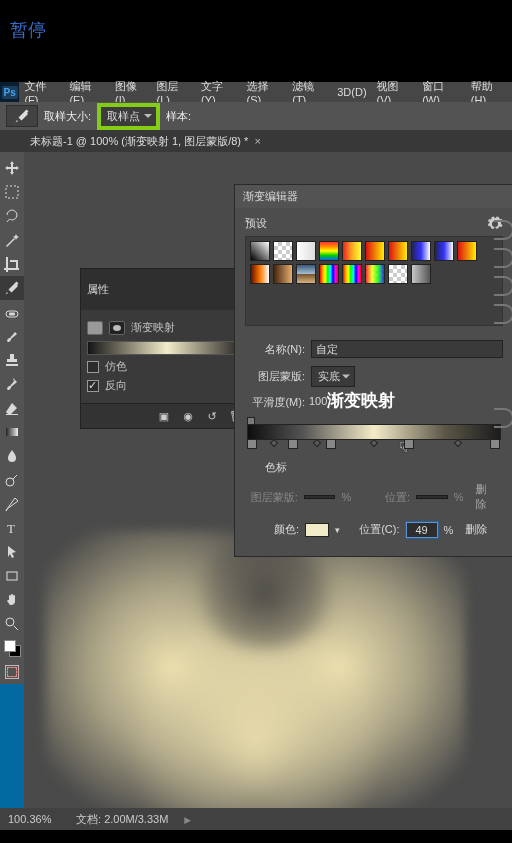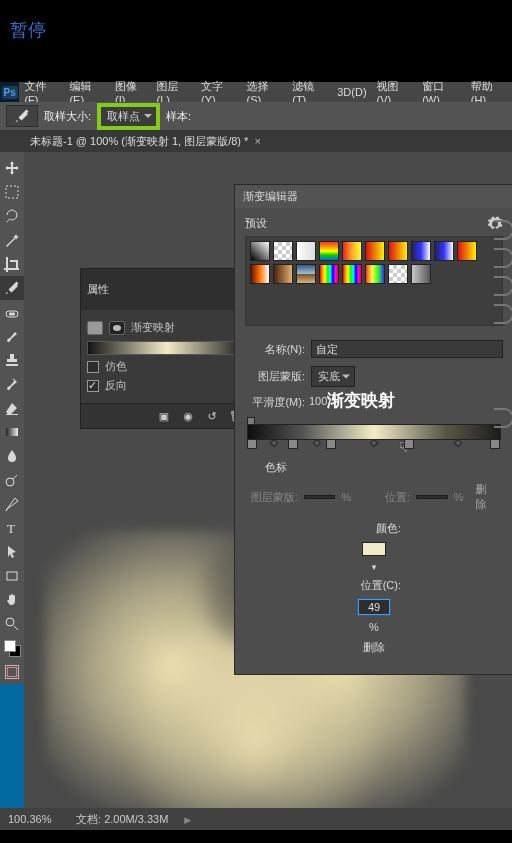--- a/index.html
+++ b/index.html
@@ -539,21 +539,21 @@
     <div class="section-title">色标</div>
     <div class="cs-row">
       <span class="lbl">图层蒙版:</span>
       <span class="mini"></span>
       <span>%</span>
       <span class="lbl">位置:</span>
       <span class="mini"></span>
       <span>%</span>
       <span class="del">删除</span>
     </div>
-    <div class="cs-row" style="color:#d8d8d8;flex-direction:column;">
+    <div class="cs-row" style="color:#d8d8d8;">
       <span class="lbl">颜色:</span>
       <span class="swcol"></span>
         <span style="font-size:9px;">▾</span>
       <span class="lbl">位置(C):</span>
       <span class="mini active">49</span>
       <span>%</span>
       <span class="del active">删除</span>
     </div>
     <div style="height:14px"></div>
   </div>

